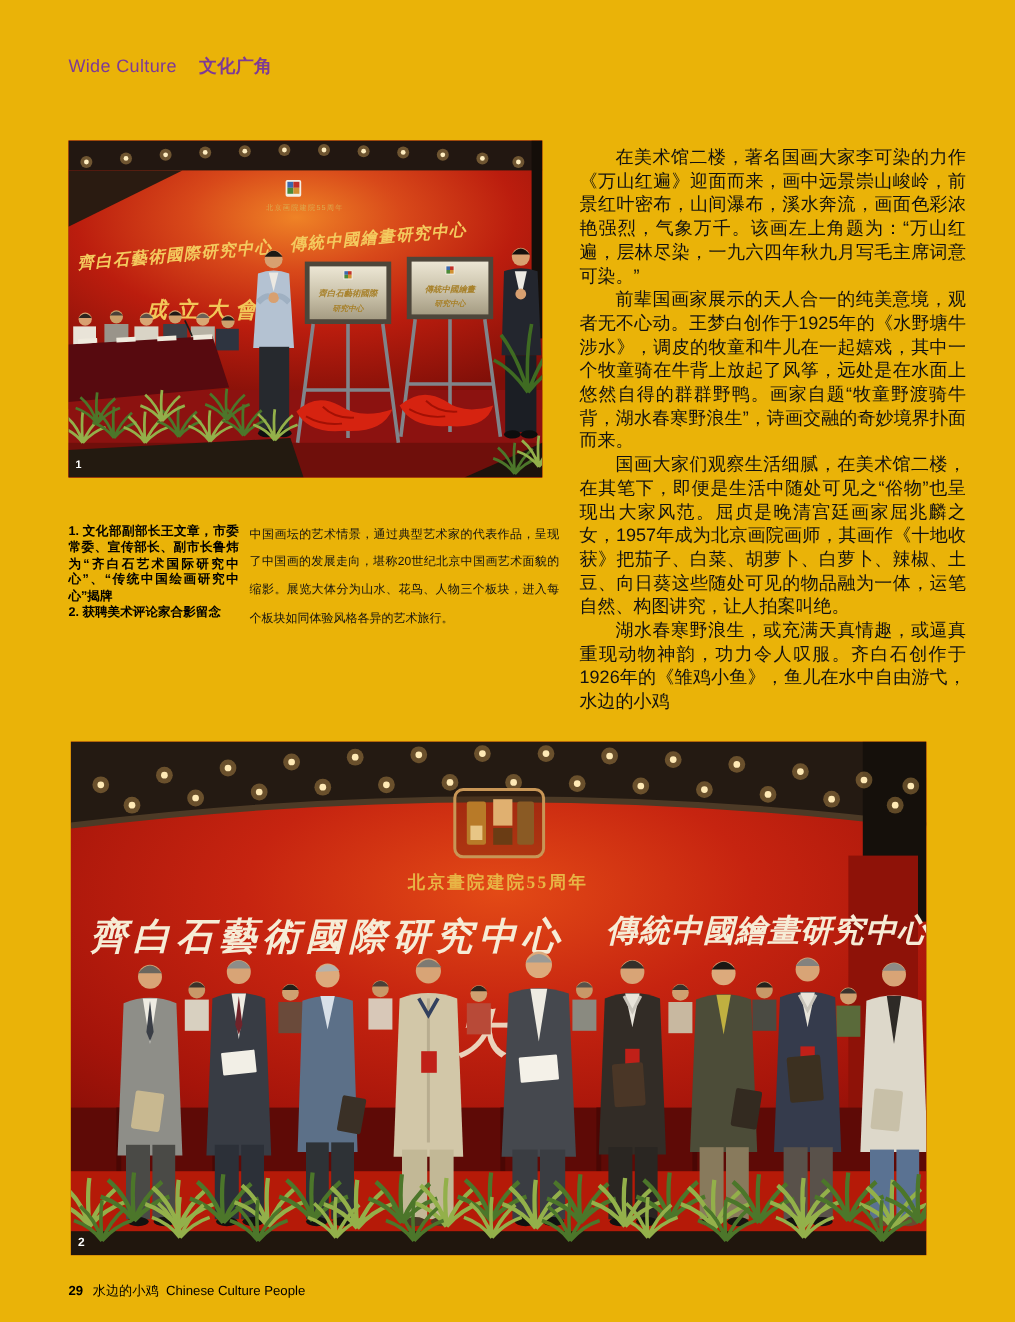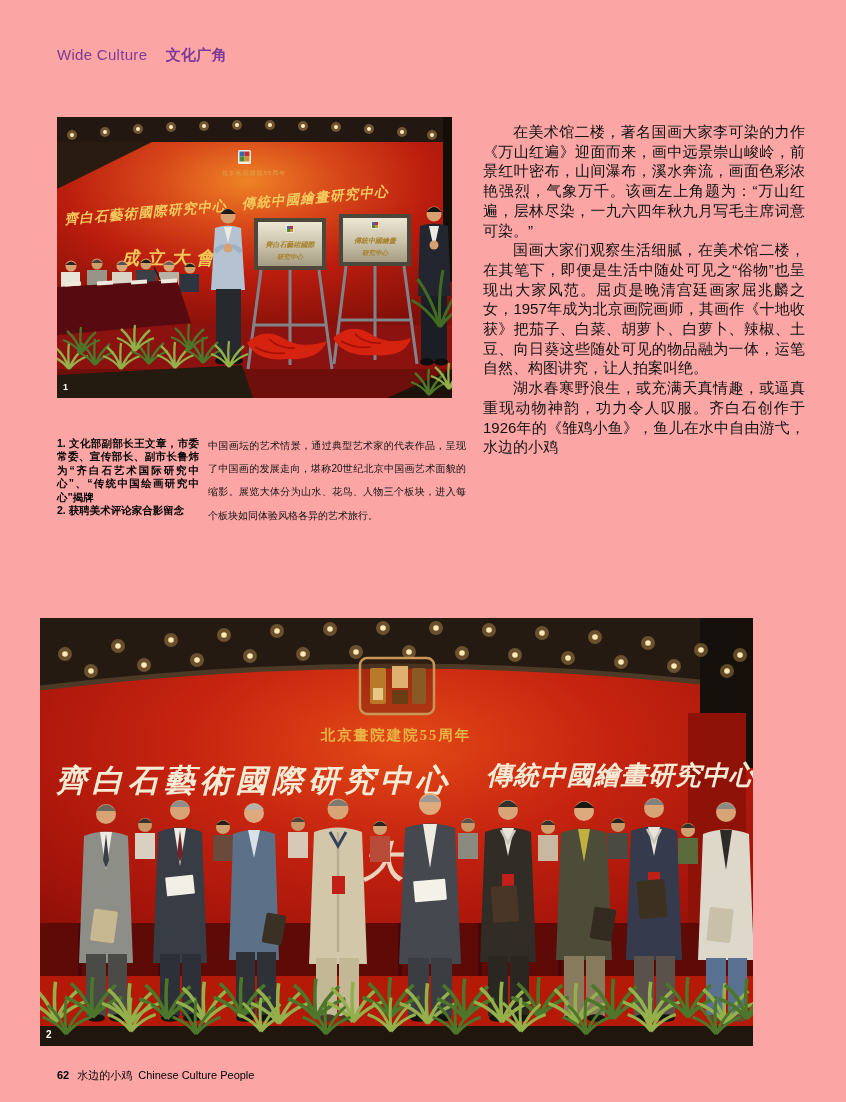--- a/index.html
+++ b/index.html
@@ -1,26 +1,26 @@
 <!DOCTYPE html>
 <html><head>
 <meta charset="utf-8">
 <style>
   html,body{margin:0;padding:0;background:#ffffff;}
-  #page{position:relative;width:846px;height:1102px;background:#fca5a5;overflow:hidden;
+  #page{position:relative;width:846px;height:1102px;background:#eab308;overflow:hidden;
         font-family:"Liberation Sans",sans-serif;color:#1a1a1a;}
   .abs{position:absolute;}
   
   #hdr{left:57px;top:46px;font-size:15px;color:#7d3a97;letter-spacing:.3px;}
   #hdr .en{font-weight:400;}
   #hdr .zh{font-weight:700;margin-left:14px;}
   
   .photo{overflow:hidden;background:#9b150c;}
   #photo1{left:57px;top:117px;width:395px;height:281px;}
-  #photo2{left:40px;top:618px;width:713px;height:428px;}
+  #photo2{left:59px;top:618px;width:713px;height:428px;}
   .photo svg{display:block;}
   
   #cap{left:57px;top:437px;width:142px;font-size:10.5px;line-height:13.4px;
        font-weight:700;color:#000;text-align:justify;}
   #cap div{margin:0;}
   
   #colmid{left:208px;top:434px;width:258px;font-size:10px;line-height:23.2px;
           text-align:justify;color:#111;}
   #colright{left:483px;top:122px;width:322px;font-size:15px;line-height:19.7px;
             text-align:justify;color:#111;}
@@ -209,20 +209,21 @@
     <div>1. 文化部副部长王文章，市委常委、宣传部长、副市长鲁炜为“齐白石艺术国际研究中心”、“传统中国绘画研究中心”揭牌</div>
     <div>2. 获聘美术评论家合影留念</div>
   </div>
 
   <div class="abs" id="colmid">
     <span>中国画坛的艺术情景，通过典型艺术家的代表作品，呈现了中国画的发展走向，堪称20世纪北京中国画艺术面貌的缩影。展览大体分为山水、花鸟、人物三个板块，进入每个板块如同体验风格各异的艺术旅行。</span>
   </div>
 
   <div class="abs" id="colright">
     <p>在美术馆二楼，著名国画大家李可染的力作《万山红遍》迎面而来，画中远景崇山峻岭，前景红叶密布，山间瀑布，溪水奔流，画面色彩浓艳强烈，气象万千。该画左上角题为：“万山红遍，层林尽染，一九六四年秋九月写毛主席词意可染。”</p>
+    <p>前辈国画家展示的天人合一的纯美意境，观者无不心动。王梦白创作于1925年的《水野塘牛涉水》，调皮的牧童和牛儿在一起嬉戏，其中一个牧童骑在牛背上放起了风筝，远处是在水面上悠然自得的群群野鸭。画家自题“牧童野渡骑牛背，湖水春寒野浪生”，诗画交融的奇妙境界扑面而来。</p>
     <p>国画大家们观察生活细腻，在美术馆二楼，在其笔下，即便是生活中随处可见之“俗物”也呈现出大家风范。屈贞是晚清宫廷画家屈兆麟之女，1957年成为北京画院画师，其画作《十地收获》把茄子、白菜、胡萝卜、白萝卜、辣椒、土豆、向日葵这些随处可见的物品融为一体，运笔自然、构图讲究，让人拍案叫绝。</p>
     <p>湖水春寒野浪生，或充满天真情趣，或逼真重现动物神韵，功力令人叹服。齐白石创作于1926年的《雏鸡小鱼》，鱼儿在水中自由游弋，水边的小鸡</p>
   </div>
 
   <div class="abs photo" id="photo2">
     <svg width="713" height="428" viewBox="0 0 713 428">
       <defs>
         <radialGradient id="bg2" cx="50%" cy="28%" r="85%">
           <stop offset="0%" stop-color="#e34a16"></stop>
           <stop offset="35%" stop-color="#c62410"></stop>
@@ -500,16 +501,16 @@
           <use href="#cA" x="470" y="-2"></use>
             <use href="#cB" x="520" y="0"></use>
         </g>
       </g>
 
       <text x="6" y="420" font-size="10" font-weight="bold" fill="#ffffff">2</text>
     </svg>
   </div>
 
   <div class="abs" id="ftr">
-    <span class="num">62</span><span>水边的小鸡</span><span class="en">Chinese Culture People</span>
+    <span class="num">29</span><span>水边的小鸡</span><span class="en">Chinese Culture People</span>
   </div>
 
 </div>
 
 </body></html>

